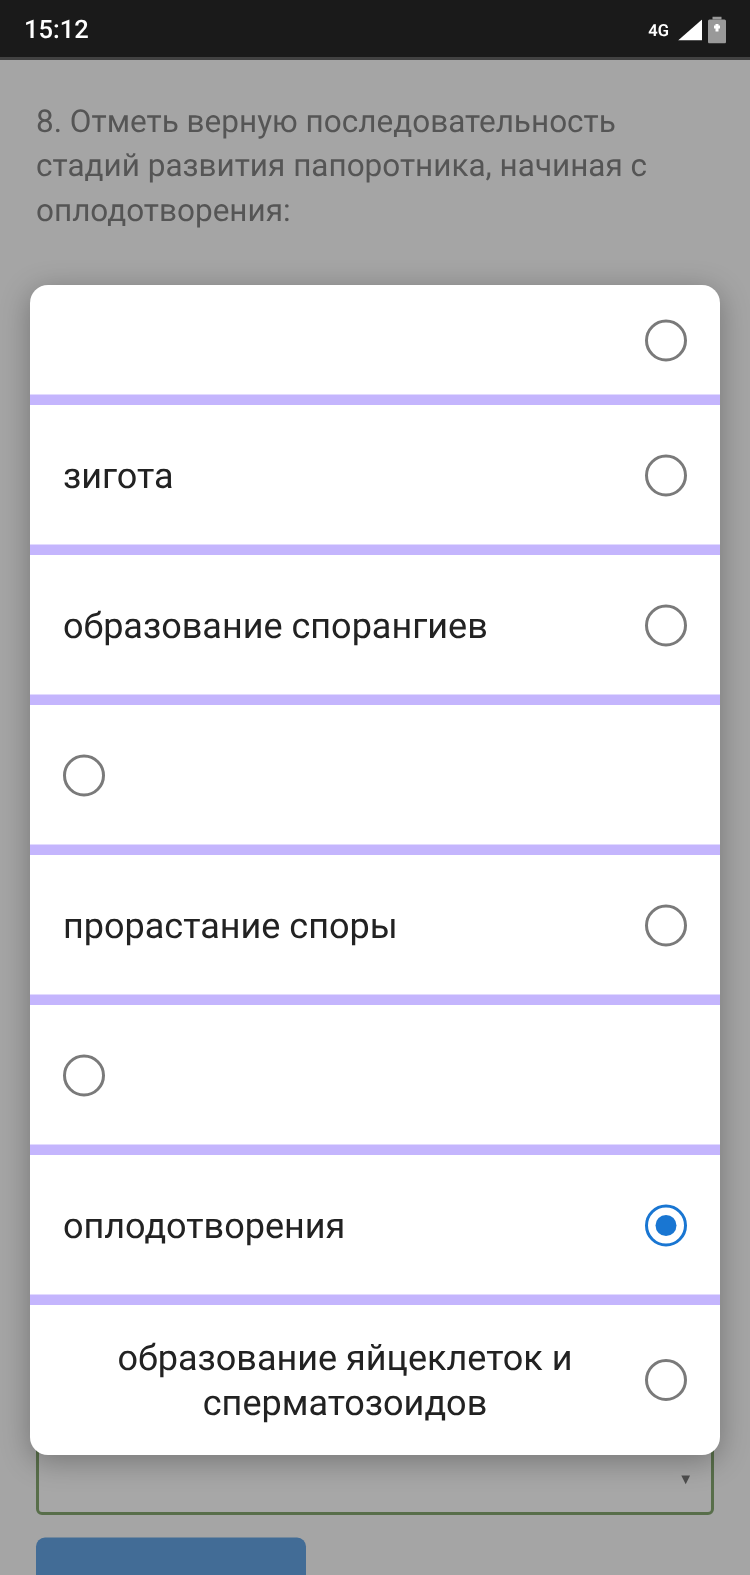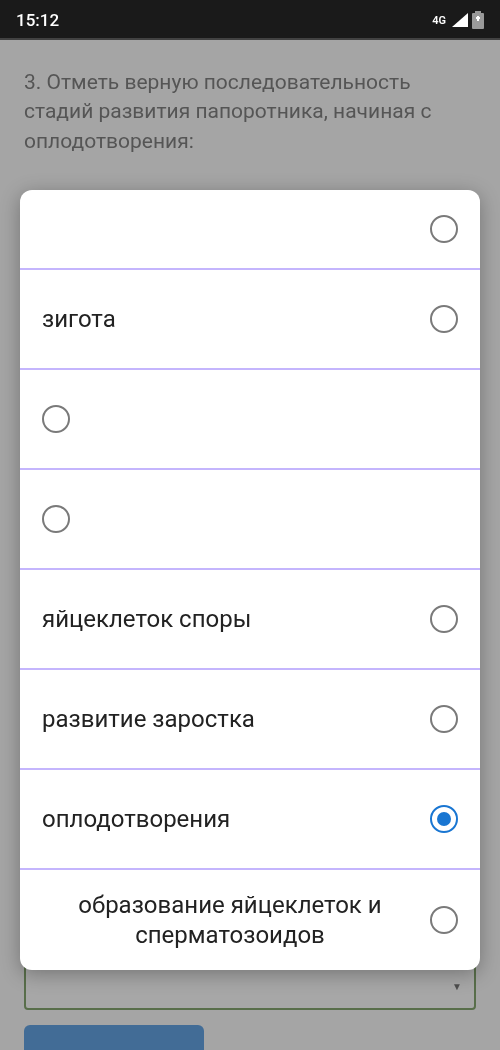--- a/index.html
+++ b/index.html
@@ -101,21 +101,21 @@
       z-index: 10;
       box-shadow: 0 4px 20px rgba(0,0,0,0.3);
       overflow: hidden;
     }
     .option-row {
       display: flex;
       align-items: center;
       justify-content: space-between;
       padding: 0 22px;
       min-height: 100px;
-      border-bottom: 2px solid #c4b5fd;
+      border-bottom: 7px solid #c4b5fd;
       cursor: pointer;
     }
     .option-row:first-child {
       min-height: 80px;
     }
     .option-row:last-child {
       border-bottom: none;
       text-align: center;
     }
     .option-label {
@@ -165,21 +165,21 @@
           <rect x="3" y="0" width="6" height="2" fill="#999"></rect>
           <rect x="0" y="2" width="12" height="16" fill="#999" rx="1"></rect>
           <rect x="4" y="6" width="4" height="2" fill="#fff"></rect>
           <rect x="5" y="5" width="2" height="5" fill="#fff"></rect>
         </svg>
     </span>
   </div>
 </div>
 
 <div class="content-bg">
-  <div class="question-text">3. Отметь верную последовательность стадий развития папоротника, начиная с оплодотворения:</div>
+  <div class="question-text">8. Отметь верную последовательность стадий развития папоротника, начиная с оплодотворения:</div>
 </div>
 
 <div class="dropdown-bg">
   <span class="dropdown-arrow">▼</span>
 </div>
 
 <div class="button-bg"></div>
 
 <div class="overlay"></div>
 
@@ -187,31 +187,31 @@
   <div id="options-container">
       <div class="option-row">
         <span class="option-label"></span>
         <span class="radio"></span>
       </div>
       <div class="option-row">
         <span class="option-label">зигота</span>
         <span class="radio"></span>
       </div>
       <div class="option-row">
-        <span class="radio"></span>
-      </div>
-      <div class="option-row">
-        <span class="radio"></span>
-      </div>
-      <div class="option-row">
-        <span class="option-label">яйцеклеток споры</span>
-        <span class="radio"></span>
-      </div>
-      <div class="option-row">
-        <span class="option-label">развитие заростка</span>
+        <span class="option-label">образование спорангиев</span>
+        <span class="radio"></span>
+      </div>
+      <div class="option-row">
+        <span class="radio"></span>
+      </div>
+      <div class="option-row">
+        <span class="option-label">прорастание споры</span>
+        <span class="radio"></span>
+      </div>
+      <div class="option-row">
         <span class="radio"></span>
       </div>
       <div class="option-row">
         <span class="option-label">оплодотворения</span>
         <span class="radio selected"></span>
       </div>
       <div class="option-row">
         <span class="option-label">образование яйцеклеток и сперматозоидов</span>
         <span class="radio"></span>
       </div>

